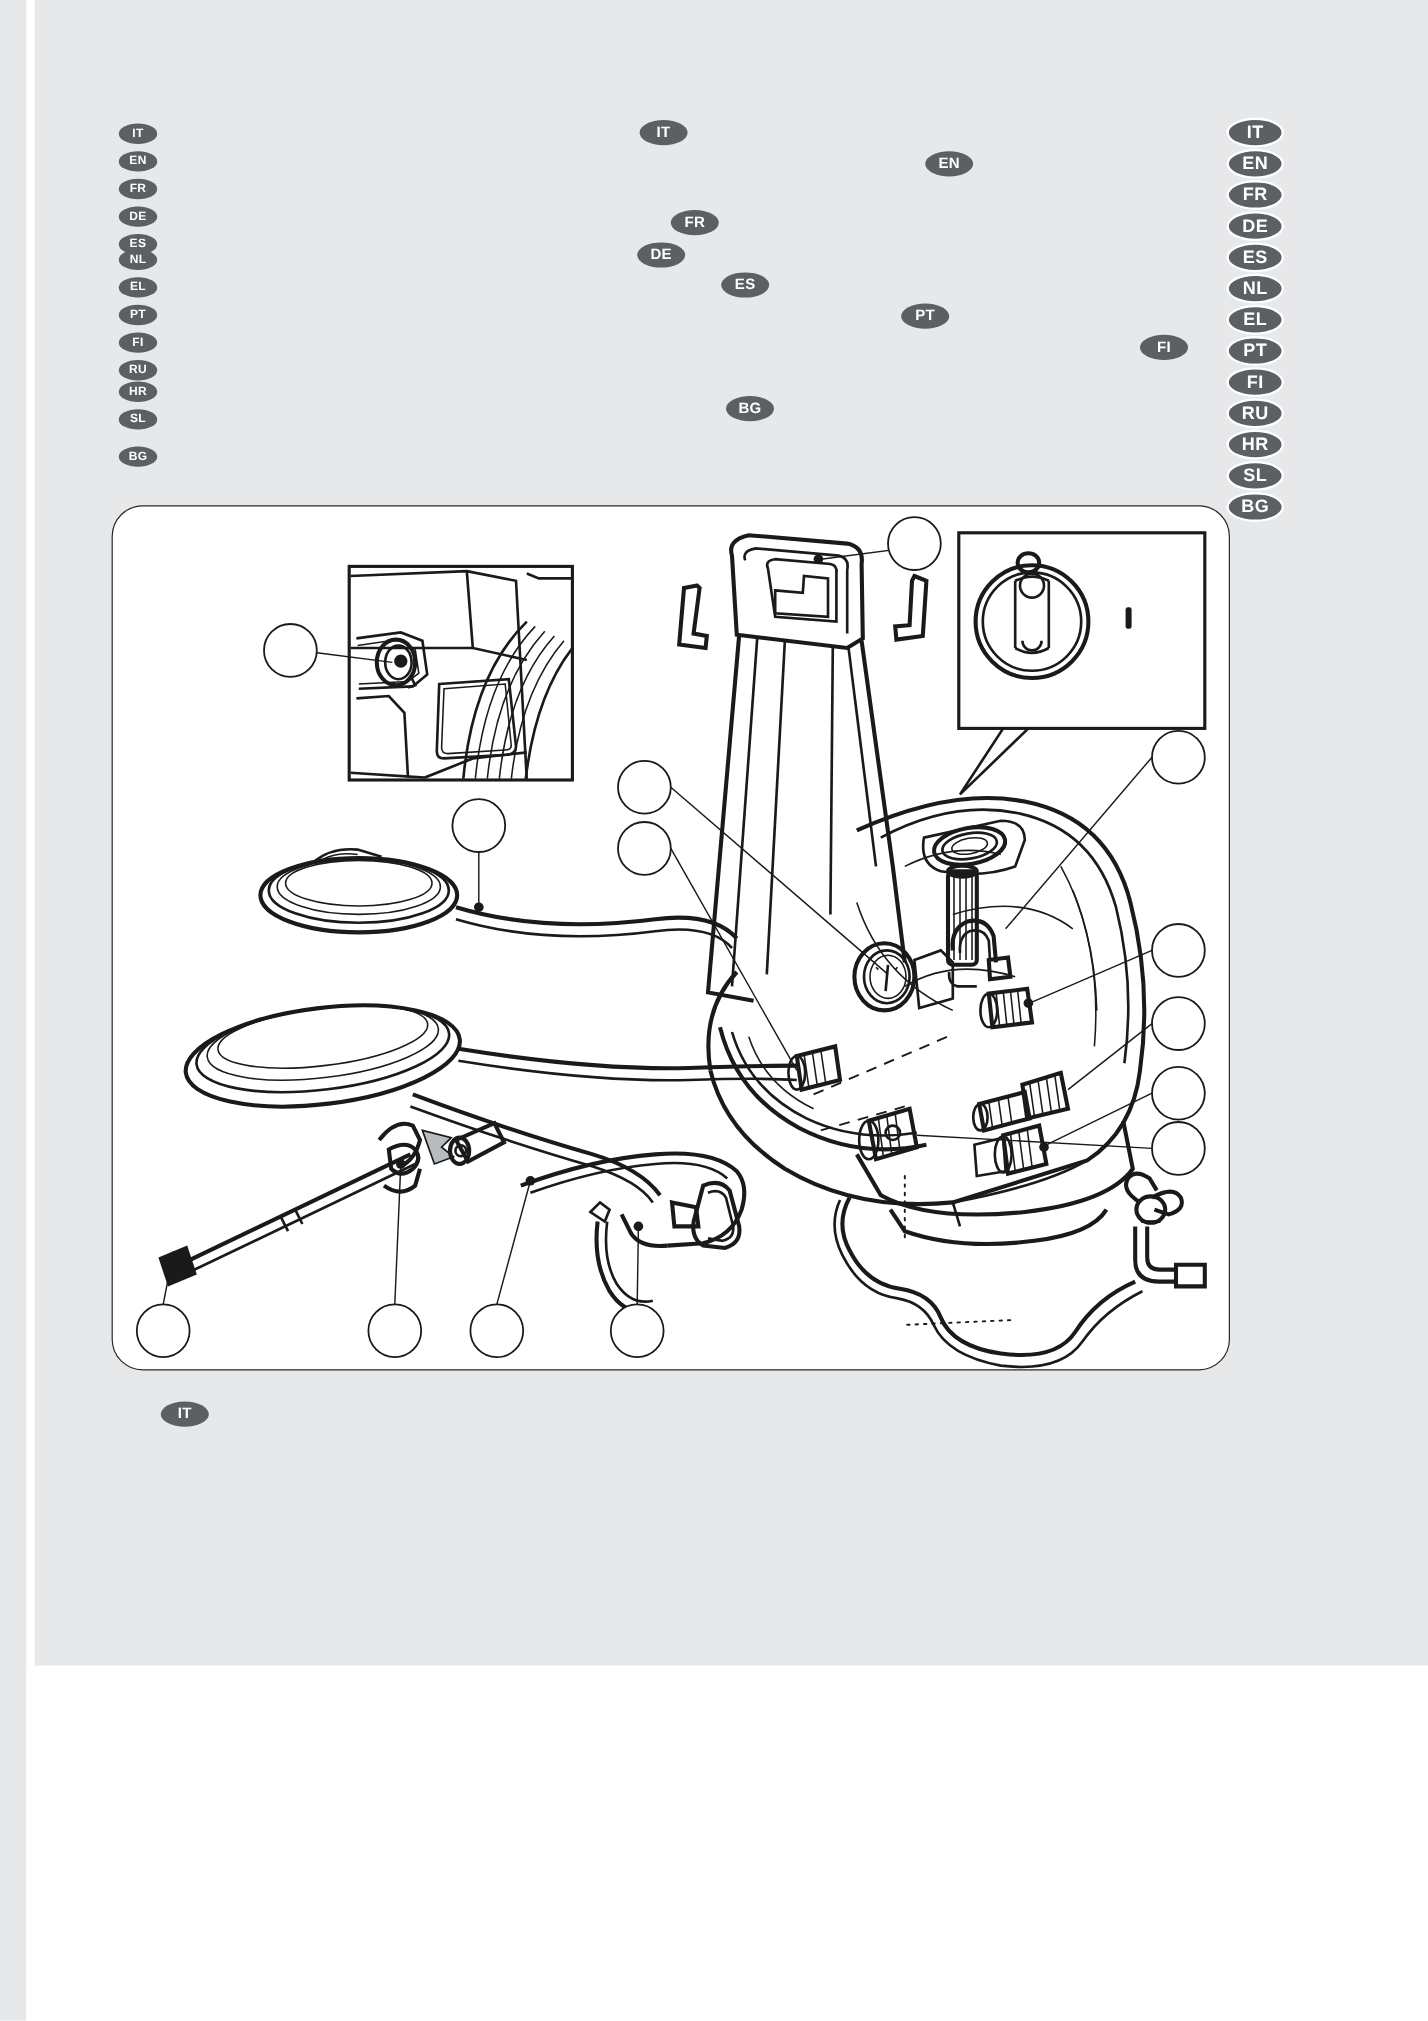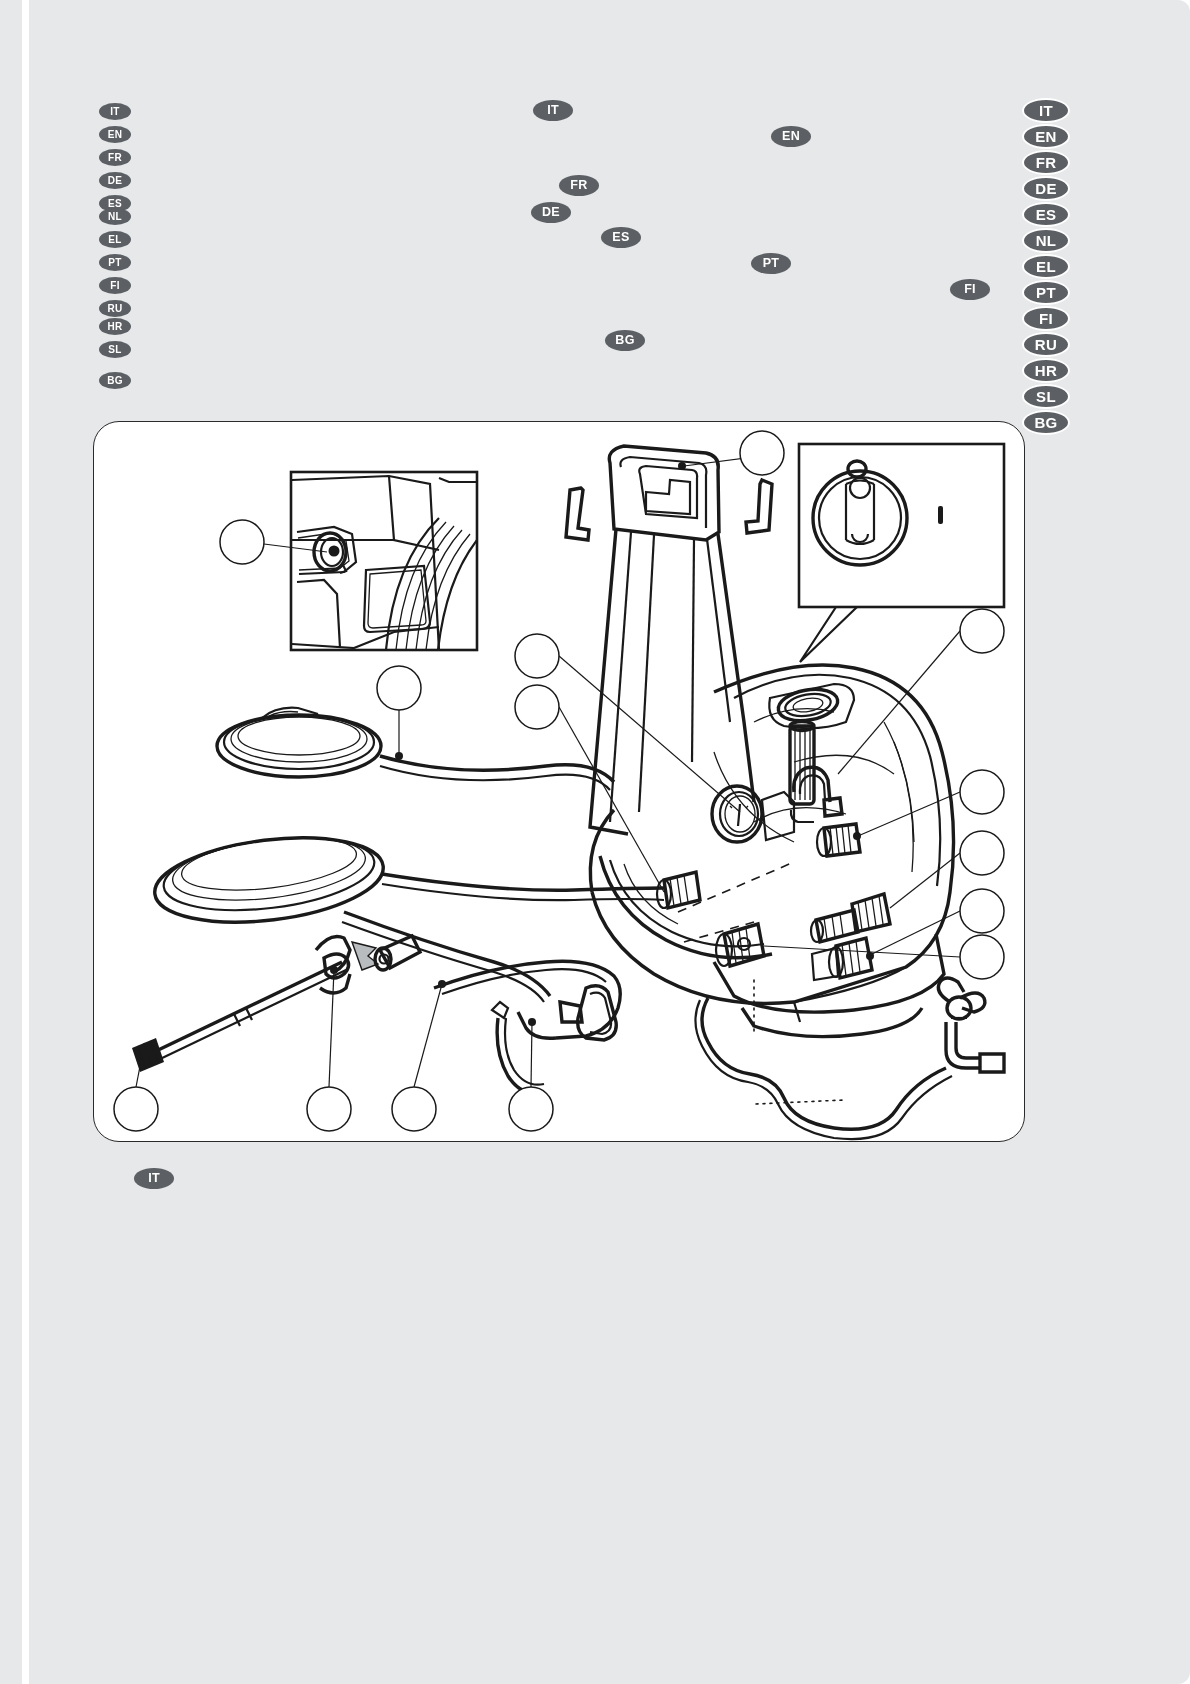--- a/index.html
+++ b/index.html
@@ -11,23 +11,22 @@
     width: 1190px;
     height: 1684px;
     position: relative;
     font-family: "Liberation Sans", sans-serif;
     overflow: hidden;
   }
   #page {
     position: absolute;
     left: 0; top: 0;
     width: 1190px;
-    height: 1684px;
+    height: 1388px;
     background: #e6e8ea;
-    border-radius: 12px;
   }
   
   #gutter {
     position: absolute;
     left: 22px; top: 0;
     width: 7px; height: 1684px;
     background: #ffffff;
   }
   #page-edge {
     position: absolute;

